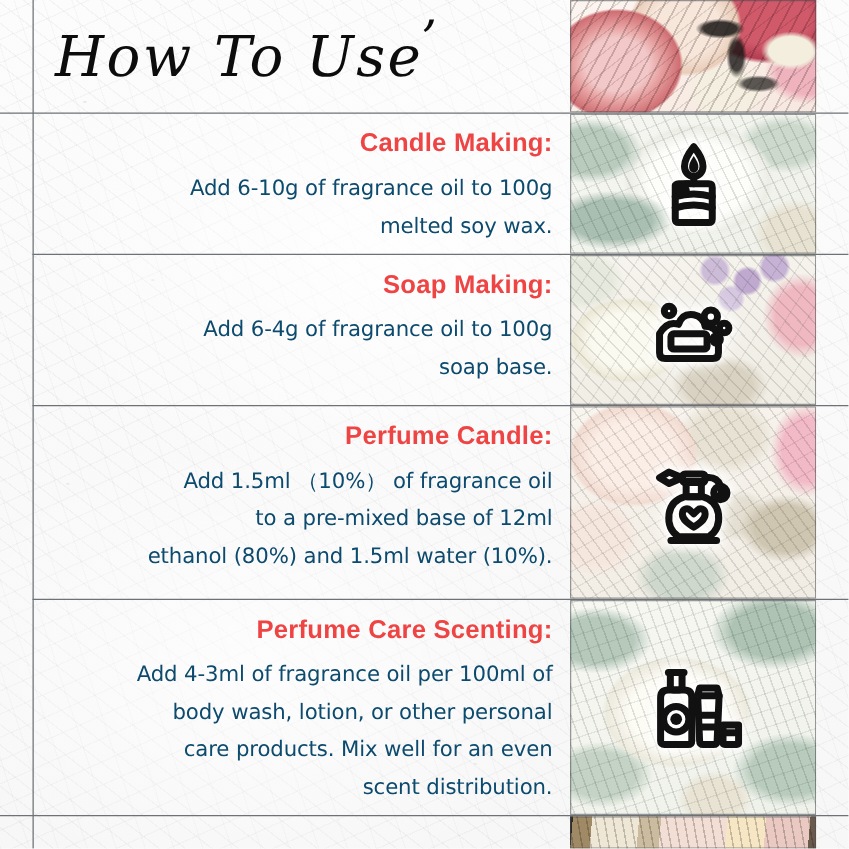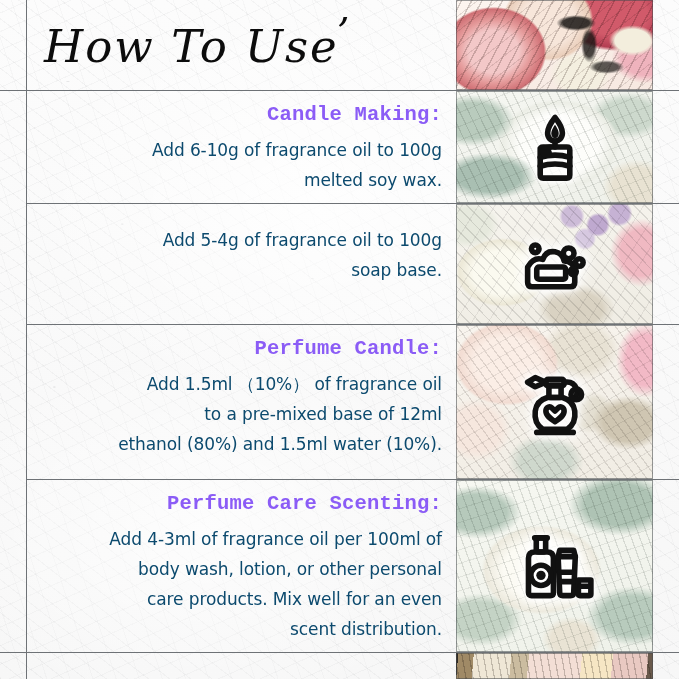--- a/index.html
+++ b/index.html
@@ -111,25 +111,25 @@
     bottom: 27px;
   }
   .section {
     position: absolute;
     left: 0;
     width: 429px;
     padding: 0 14px 0 12px;
     box-sizing: border-box;
   }
   .sec-heading {
-    font-family: Liberation Mono, monospace;
+    font-family: Liberation Sans, sans-serif;
     font-weight: 700;
     font-size: 20.5px;
     letter-spacing: 0.2px;
-    color: #8b5cf6;
+    color: #ef4444;
     margin: 0;
     white-space: nowrap;
   }
   .sec-body {
     font-family: "DejaVu Sans", "Liberation Sans", sans-serif;
     font-weight: 400;
     font-size: 17px;
     line-height: 30px;
     letter-spacing: -0.1px;
     color: #0c4a6e;
@@ -448,21 +448,22 @@
 
   <div class="content-col">
 
     <div class="section sec-1">
       <p class="sec-heading">Candle Making:</p>
       <p class="sec-body">Add 6-10g of fragrance oil to 100g
 melted soy wax.</p>
     </div>
 
     <div class="section sec-2">
-      <p class="sec-body">Add 5-4g of fragrance oil to 100g
+      <p class="sec-heading">Soap Making:</p>
+      <p class="sec-body">Add 6-4g of fragrance oil to 100g
 soap base.</p>
     </div>
 
     <div class="section sec-3">
       <p class="sec-heading">Perfume Candle:</p>
       <p class="sec-body">Add 1.5ml （10%） of fragrance oil
 to a pre-mixed base of 12ml
 ethanol (80%) and 1.5ml water (10%).</p>
     </div>
 

